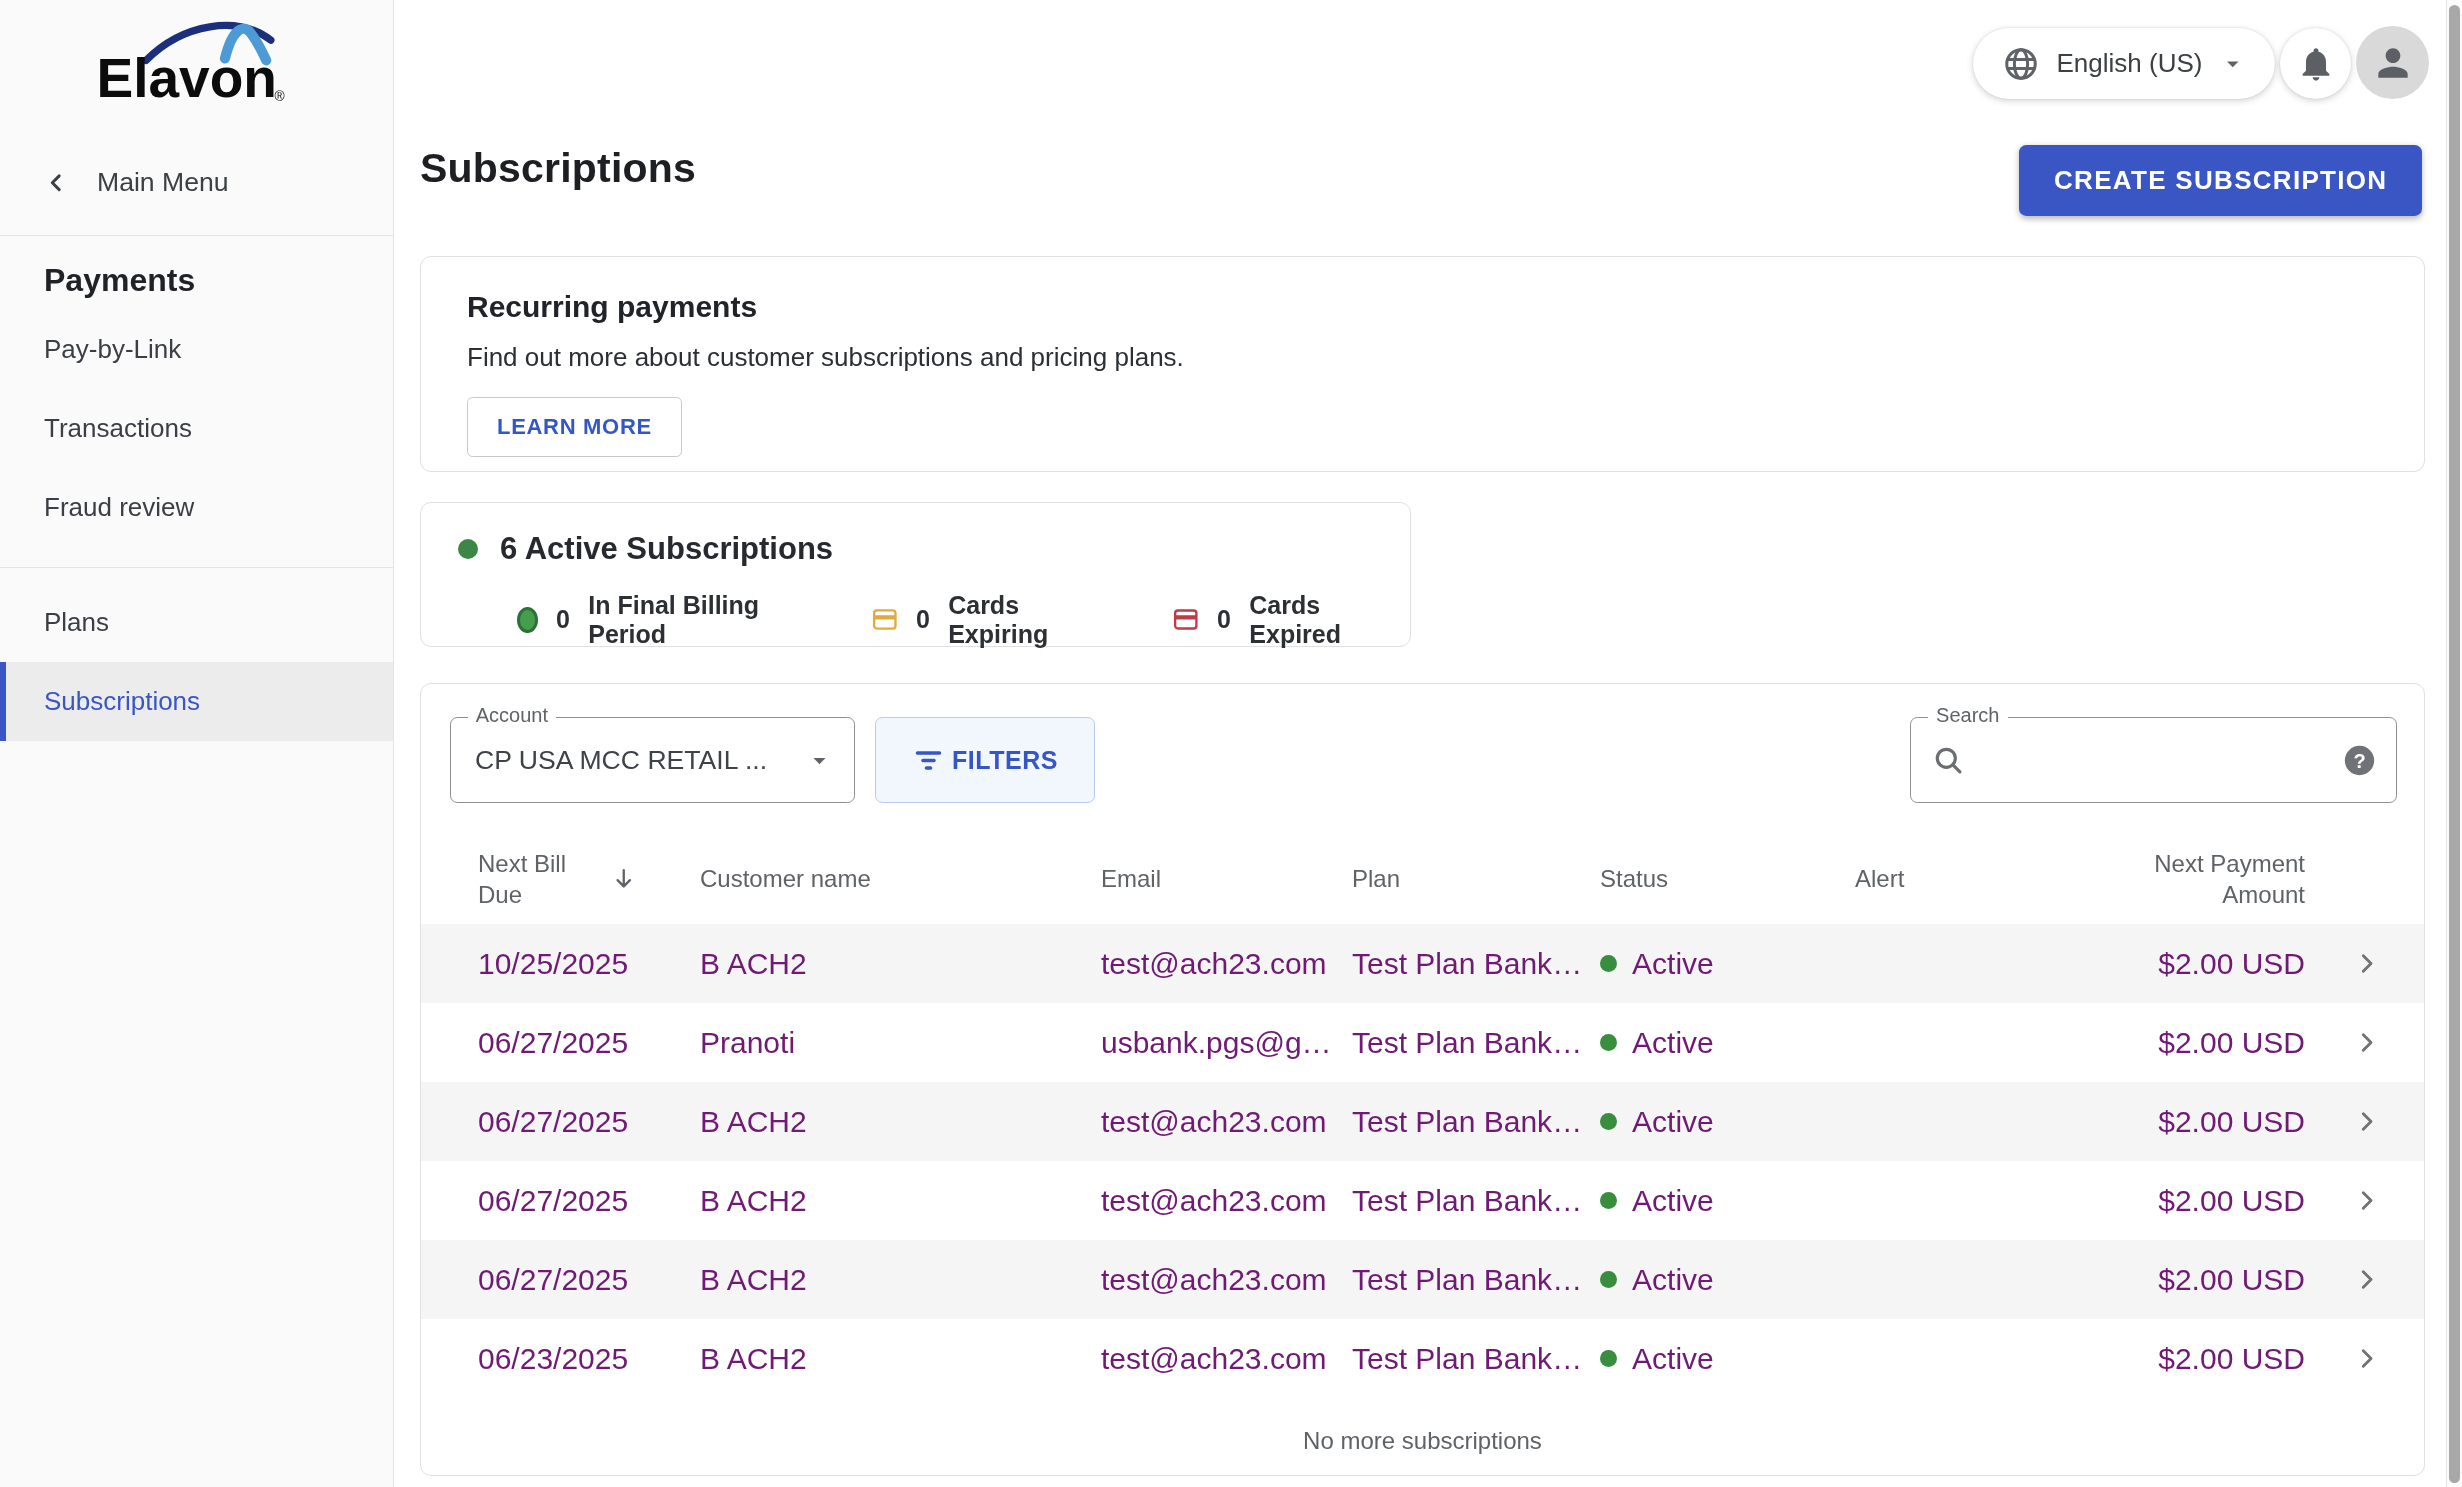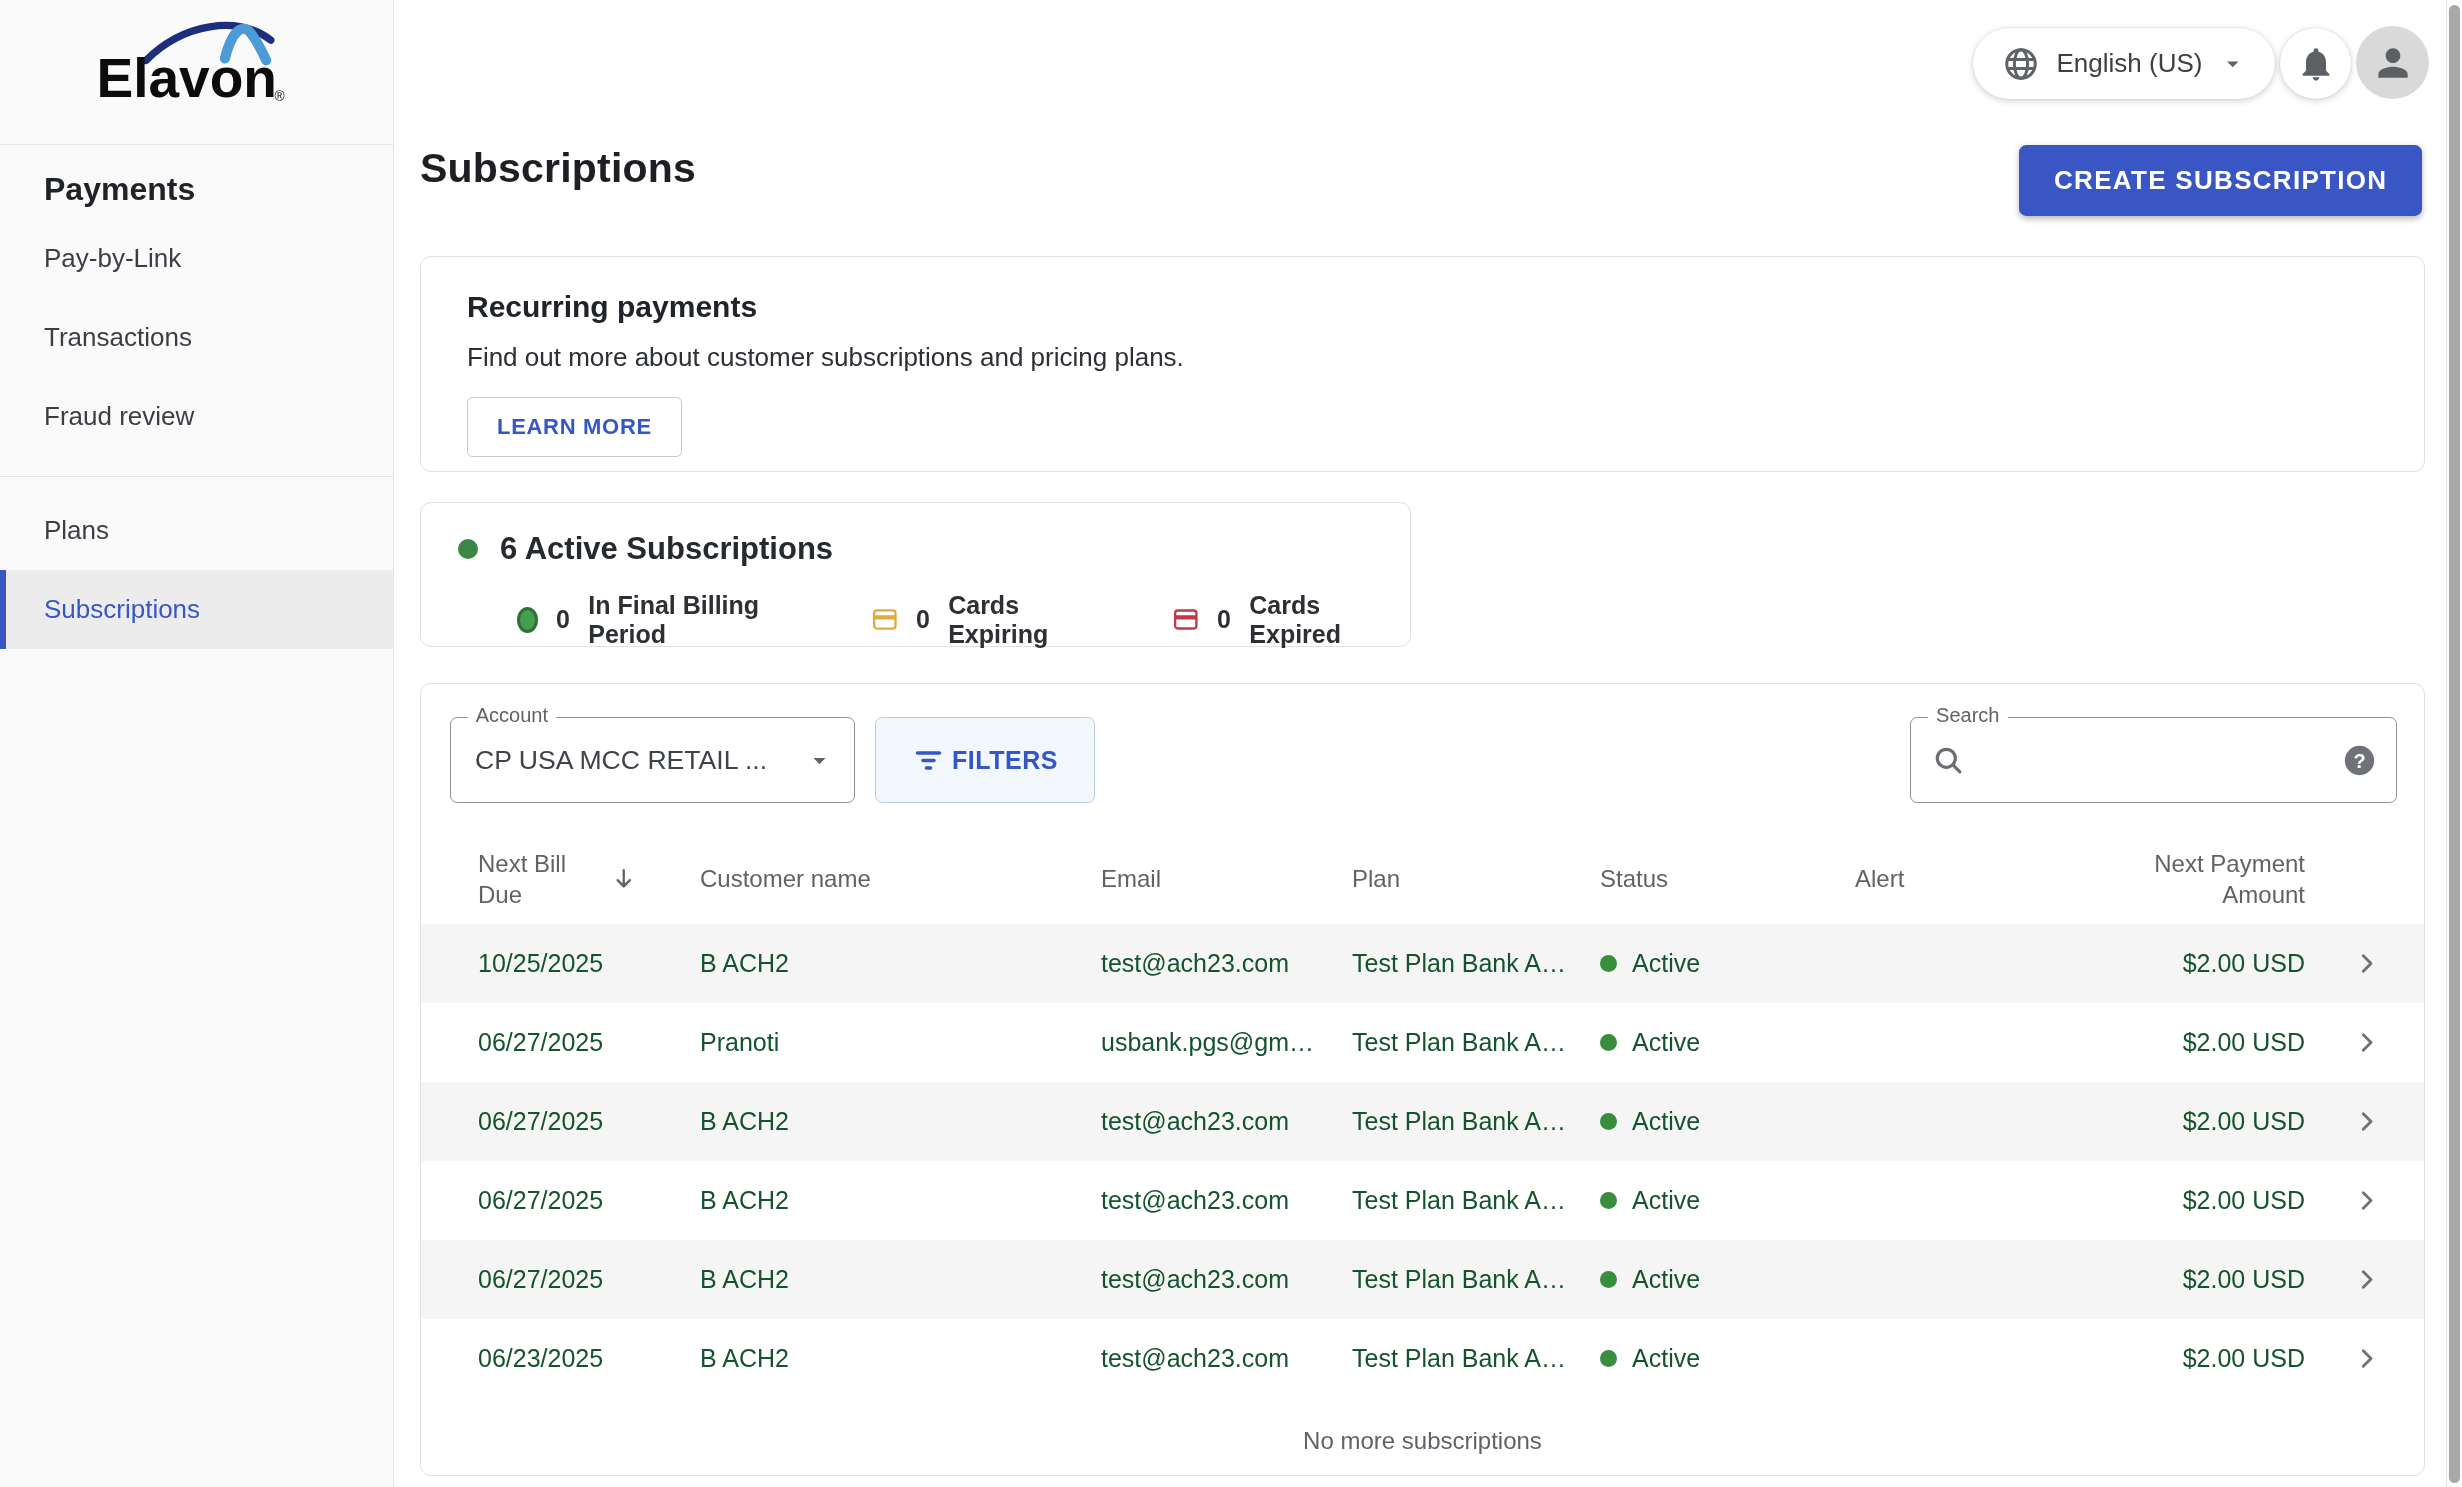--- a/index.html
+++ b/index.html
@@ -126,21 +126,21 @@
     align-items: center;
     padding: 0 37px 0 57px;
   }
   .tbl-header { margin-top: 31px; height: 90px; color: #5f6368; font-size: 24px; }
   .hdr-cell { display: flex; align-items: center; }
   .hdr-first { gap: 18.3px; }
   .hdr-first .hdr-text { width: 114px; line-height: 31px; }
   .hdr-amount { justify-content: flex-end; text-align: right; }
   .hdr-amount .hdr-text { width: 183px; line-height: 31px; }
 
-  .tbl-row { height: 79px; font-size: 25px; color: #14532d; cursor: pointer; }
+  .tbl-row { height: 79px; font-size: 30px; color: #701a75; cursor: pointer; }
   .tbl-row:nth-child(odd) { background: #f5f5f5; }
   .cell { overflow: hidden; text-overflow: ellipsis; white-space: nowrap; padding-right: 16.5px; }
   .cell-status { display: flex; align-items: center; gap: 14.7px; }
   .status-dot { width: 17.4px; height: 17.4px; border-radius: 50%; background: #388e3c; flex: none; }
   .cell-amount { text-align: right; padding-right: 0; }
   .cell-chevron { display: flex; justify-content: flex-end; align-items: center; padding-right: 5.5px; }
 
   .tbl-footer { text-align: center; margin-top: 29px; font-size: 24px; color: #5f6368; }
 
   
@@ -155,20 +155,28 @@
 <nav class="sidebar">
   <div class="logo-wrap">
     <svg width="211" height="92" viewBox="0 0 230 100">
       <path d="M60 46 C 100 6, 160 -4, 196 24" stroke="#1c2f7c" stroke-width="8" fill="none" stroke-linecap="round"></path>
       <path d="M146 44 C 154 12, 166 6, 174 16 C 181 25, 186 35, 191 46" stroke="#4d9bd6" stroke-width="11" fill="none" stroke-linecap="round"></path>
       <text x="6" y="86" font-family="Liberation Sans, sans-serif" font-size="60" font-weight="600" fill="#0c0c0c">Elavon</text>
       <text x="200" y="90" font-family="Liberation Sans, sans-serif" font-size="15" fill="#0c0c0c">®</text>
     </svg>
   </div>
 
+  <div class="main-menu-row">
+    <span class="back-ic">
+      <svg width="27.5" height="27.5" viewBox="0 0 24 24">
+          <path d="M15 18l-6-6 6-6" fill="none" stroke="#3c4043" stroke-width="2.6" stroke-linecap="round" stroke-linejoin="round"></path>
+        </svg>
+    </span>
+    <span class="main-menu-label">Main Menu</span>
+  </div>
 
   <div class="side-divider"></div>
 
   <div class="side-section-title">Payments</div>
 
   <div id="side-group-0" class="side-group">
       <div class="side-item">Pay-by-Link</div>
       <div class="side-item">Transactions</div>
       <div class="side-item">Fraud review</div>
     </div>

